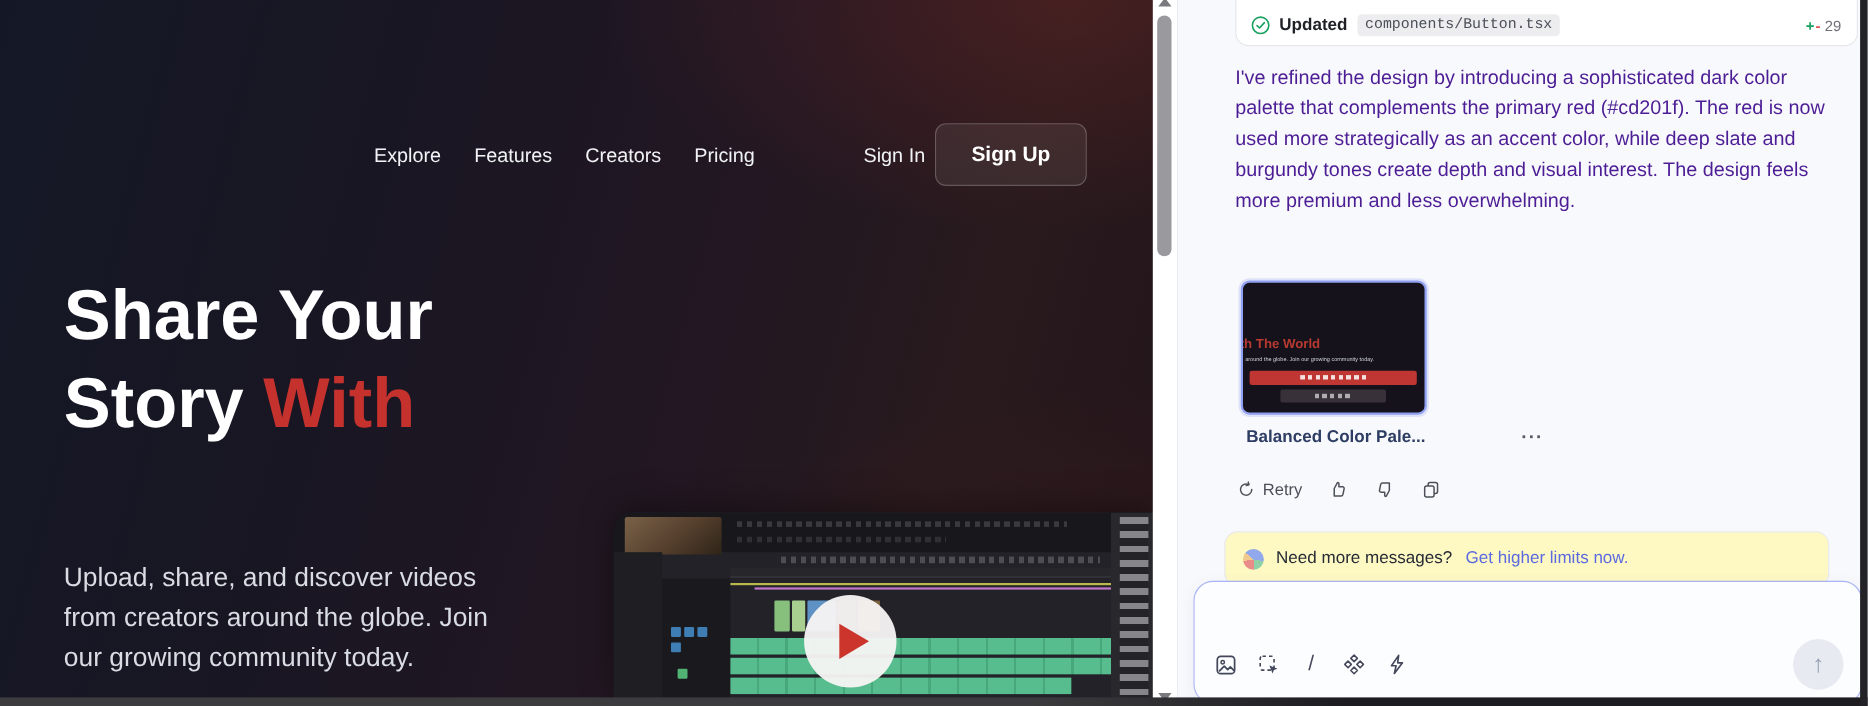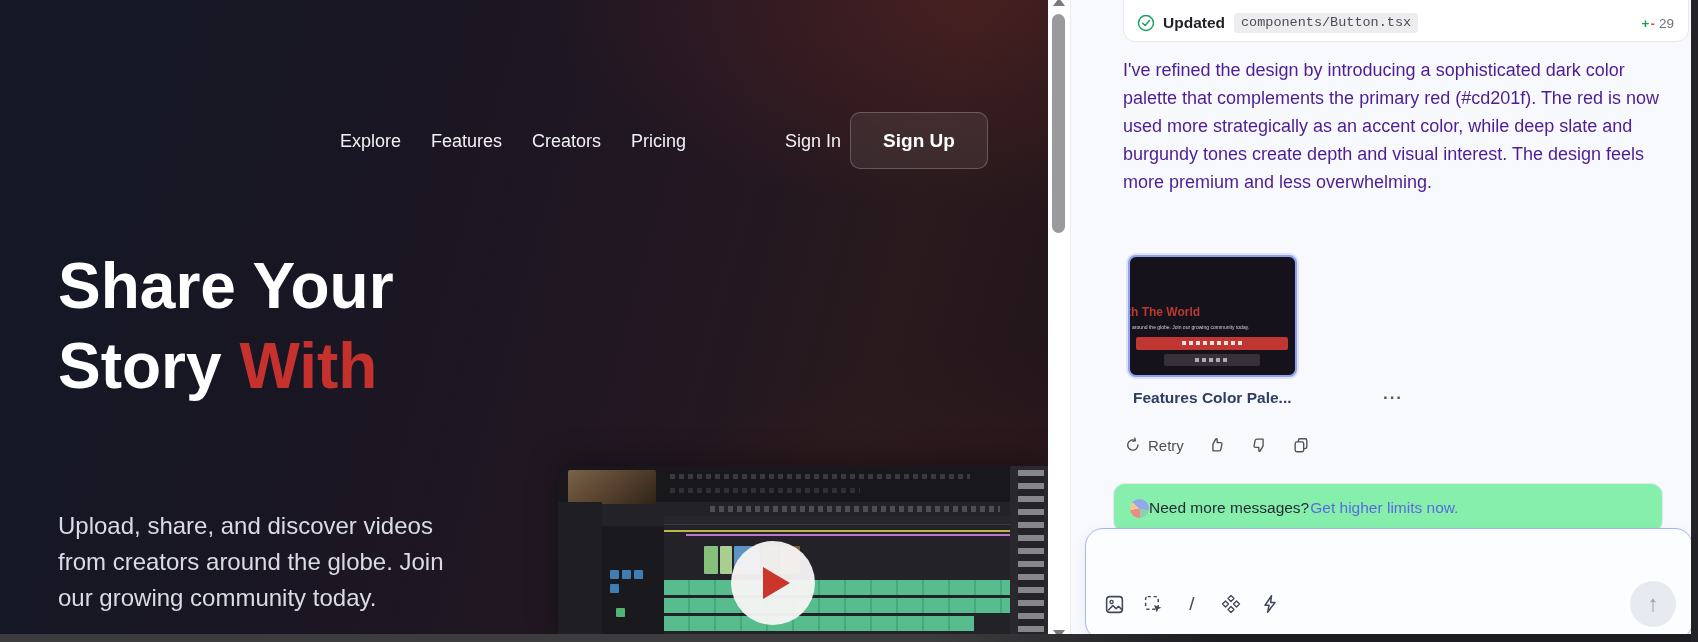--- a/index.html
+++ b/index.html
@@ -84,23 +84,23 @@
   .th-btn2 i{display:block;margin:4px auto 0;width:34px;height:4px;
     background:repeating-linear-gradient(90deg,rgba(255,255,255,.6) 0 4px,rgba(0,0,0,0) 4px 7px);}
   .cap-row{position:absolute;left:62px;top:388px;width:270px;display:flex;align-items:center;}
   .cap{font-size:15.5px;font-weight:600;color:#2e3d63;cursor:pointer;}
   .cap-menu{margin-left:auto;color:#525a66;font-size:17px;font-weight:700;letter-spacing:1px;cursor:pointer;}
 
   .acts{position:absolute;left:54px;top:432px;display:flex;align-items:center;height:26px;color:#4b5058;}
   .retry{display:flex;align-items:center;gap:7px;font-size:15px;cursor:pointer;}
   .aicon{margin-left:24px;cursor:pointer;display:flex;align-items:center;}
 
-  .banner{position:absolute;left:42px;top:483px;width:550px;height:50px;background:#86efac;
+  .banner{position:absolute;left:42px;top:483px;width:550px;height:50px;background:#fef9c3;
     border:1px solid #e7e9ef;border-radius:12px;box-sizing:border-box;display:flex;align-items:center;
-    padding:0 16px;}
+    padding:0 16px;gap:11px;}
   .pie{width:19px;height:19px;border-radius:50%;
     background:conic-gradient(#92a8ec 0 100deg,#8fd0a8 100deg 175deg,#e98b86 175deg 260deg,#f0c98c 260deg 310deg,#92a8ec 310deg 360deg);}
   .banner .txt{font-size:15.5px;color:#262b35;font-weight:500;}
   .banner .link{font-size:15.5px;color:#5b6ae0;font-weight:500;cursor:pointer;margin-left:1px;}
 
   .composer{position:absolute;left:14px;top:528px;width:608px;height:112px;background:#fcfdff;
     border:1.5px solid #a9b4f4;border-radius:18px;box-sizing:border-box;box-shadow:0 4px 14px rgba(80,90,160,.08);}
   .composer input{position:absolute;left:17px;top:13px;width:440px;border:none;outline:none;background:none;
     font-size:20px;color:#3b4049;font-family:"Liberation Sans",sans-serif;}
   .composer input::placeholder{color:#a8aebc;}
@@ -199,21 +199,21 @@
       <div class="th-sub">around the globe. Join our growing community today.</div>
       <div class="th-btn1">
           <i></i>
         </div>
       <div class="th-btn2">
           <i></i>
         </div>
     </div>
 
     <div class="cap-row">
-      <span class="cap">Features Color Pale...</span>
+      <span class="cap">Balanced Color Pale...</span>
       <span class="cap-menu">···</span>
     </div>
 
     <div class="acts">
       <span class="retry">
         <svg width="16" height="16" viewBox="0 0 20 20">
           <path d="M16.2 10 A6.4 6.4 0 1 1 12.6 4.3" fill="none" stroke="#4b5058" stroke-width="1.7" stroke-linecap="round"></path>
           <path d="M12.2 1.6 L13 4.6 L10 5.4" fill="none" stroke="#4b5058" stroke-width="1.7" stroke-linecap="round" stroke-linejoin="round"></path>
         </svg>
         <span>Retry</span>

